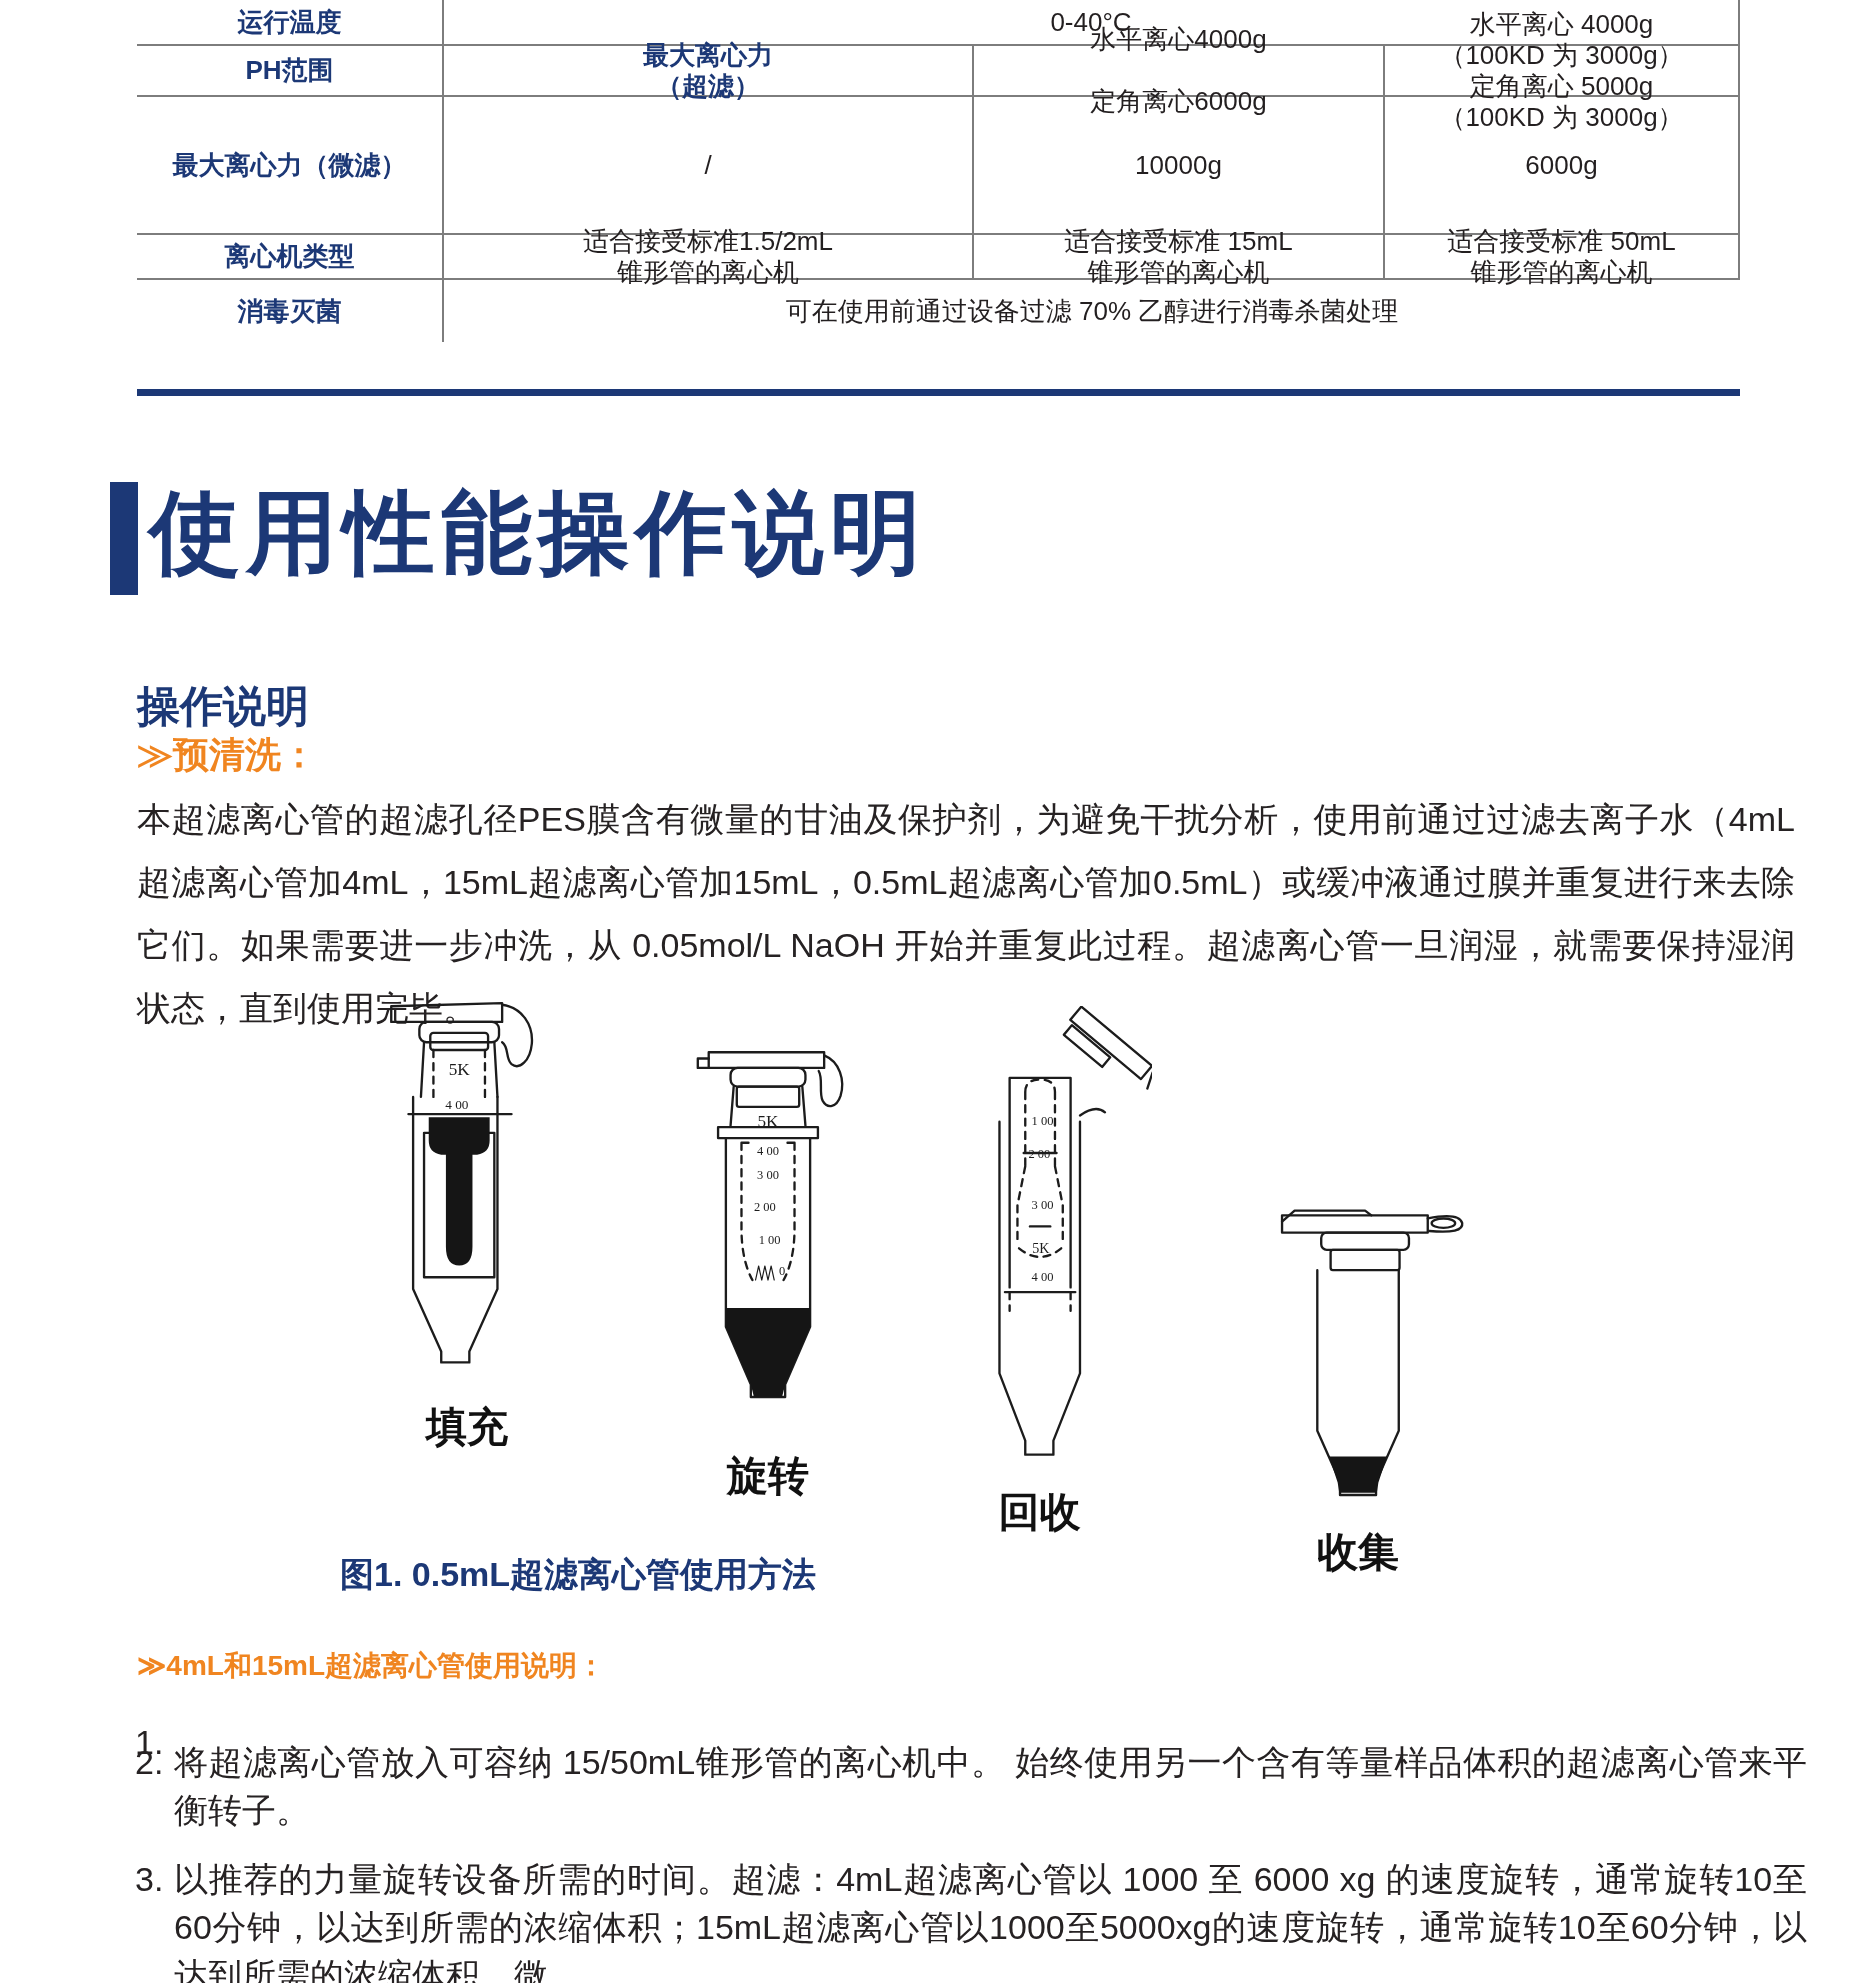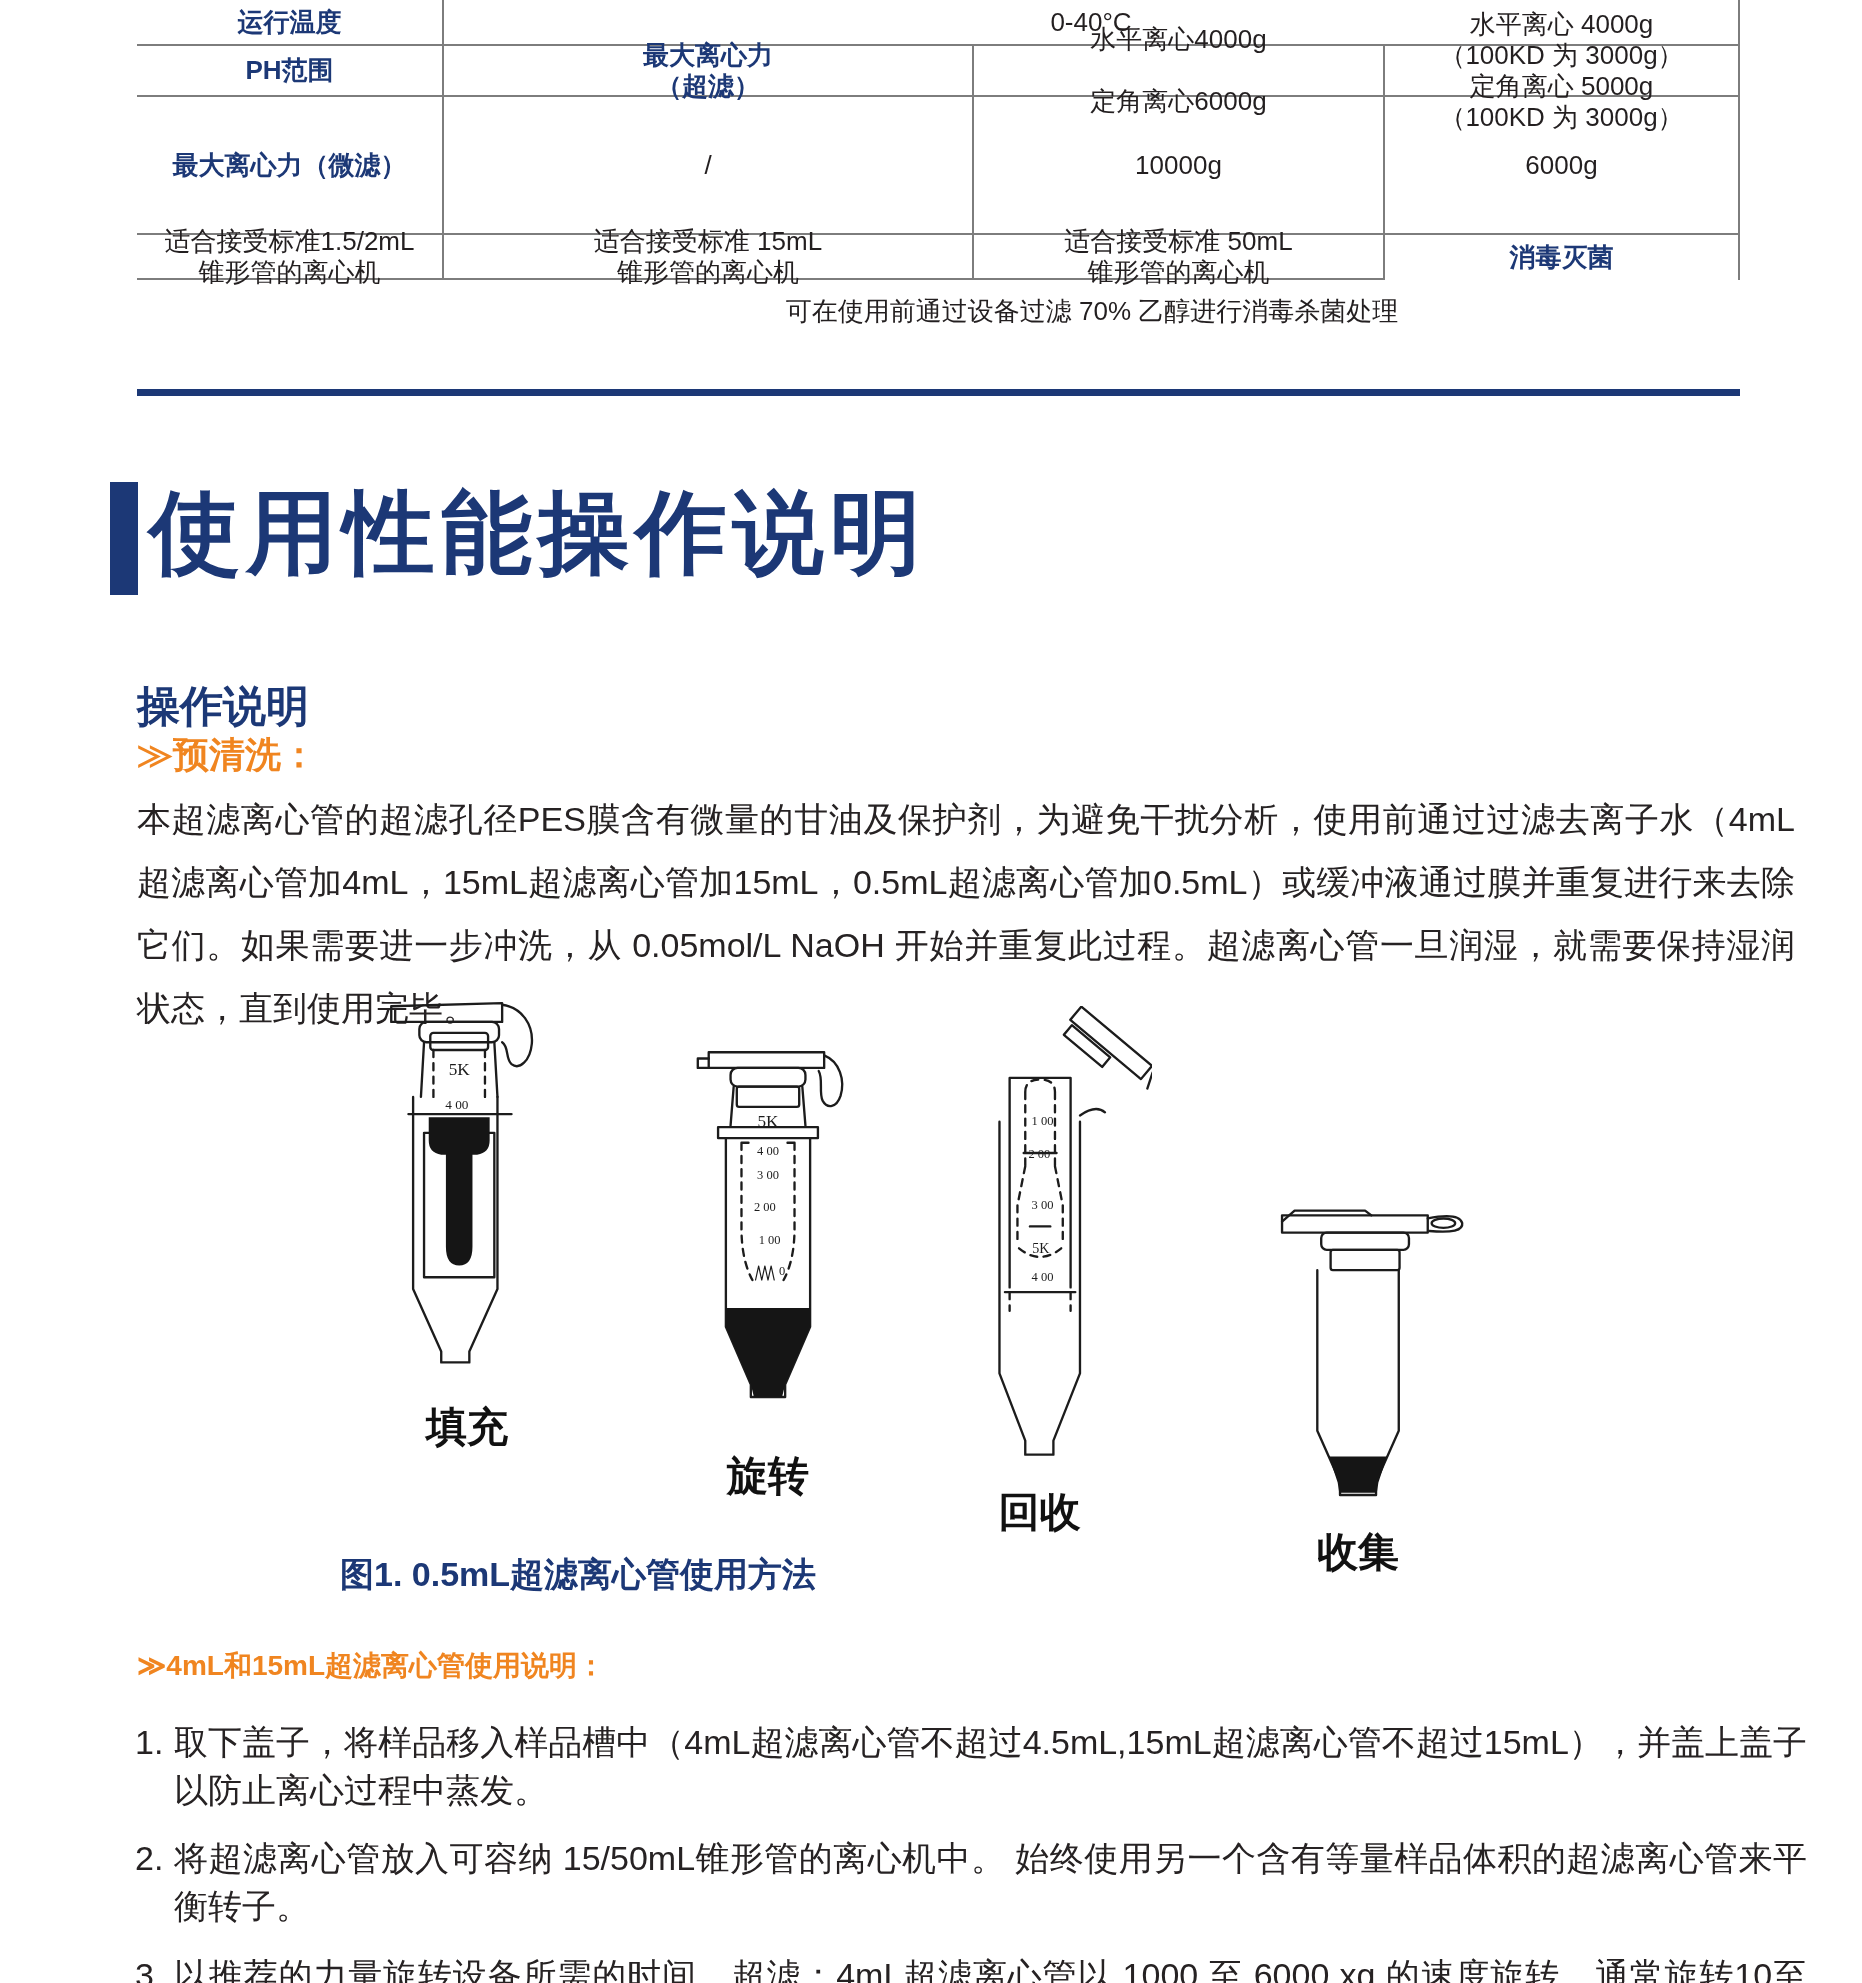--- a/index.html
+++ b/index.html
@@ -66,20 +66,21 @@
     <div class="cell br bb"><span>水平离心 4000g
 （100KD 为 3000g）
 定角离心 5000g
 （100KD 为 3000g）</span></div>
 
     <div class="cell lab br bb"><span>最大离心力（微滤）</span></div>
     <div class="cell br bb"><span>/</span></div>
     <div class="cell br bb"><span>10000g</span></div>
     <div class="cell br bb"><span>6000g</span></div>
 
+    <div class="cell lab br bb"><span>离心机类型</span></div>
     <div class="cell br bb"><span>适合接受标准1.5/2mL
 锥形管的离心机</span></div>
     <div class="cell br bb"><span>适合接受标准 15mL
 锥形管的离心机</span></div>
     <div class="cell br bb"><span>适合接受标准 50mL
 锥形管的离心机</span></div>
 
     <div class="cell lab br"><span>消毒灭菌</span></div>
     <div class="cell span3"><span>可在使用前通过设备过滤 70% 乙醇进行消毒杀菌处理</span></div>
   </div>
@@ -163,21 +164,20 @@
   </svg>
   <div class="tube-label" style="left:1271px;top:1525px;width:174px">收集</div>
 
   <div class="fig-caption">图1. 0.5mL超滤离心管使用方法</div>
 
   <div class="orange-h" id="usage-h">≫4mL和15mL超滤离心管使用说明：</div>
 
   <div class="olist">
     <div class="oli">
       <span class="num">1.</span>
-      <span>取下盖子，将样品移入样品槽中（4mL超滤离心管不超过4.5mL,15mL超滤离心管不超过15mL），并盖上盖子以防止离心过程中蒸发。</span>
     </div>
     <div class="oli">
       <span class="num">2.</span>
       <span>将超滤离心管放入可容纳 15/50mL锥形管的离心机中。 始终使用另一个含有等量样品体积的超滤离心管来平衡转子。</span>
     </div>
     <div class="oli">
       <span class="num">3.</span>
       <span>以推荐的力量旋转设备所需的时间。超滤：4mL超滤离心管以 1000 至 6000 xg 的速度旋转，通常旋转10至60分钟，以达到所需的浓缩体积；15mL超滤离心管以1000至5000xg的速度旋转，通常旋转10至60分钟，以达到所需的浓缩体积。微</span>
     </div>
   </div>

